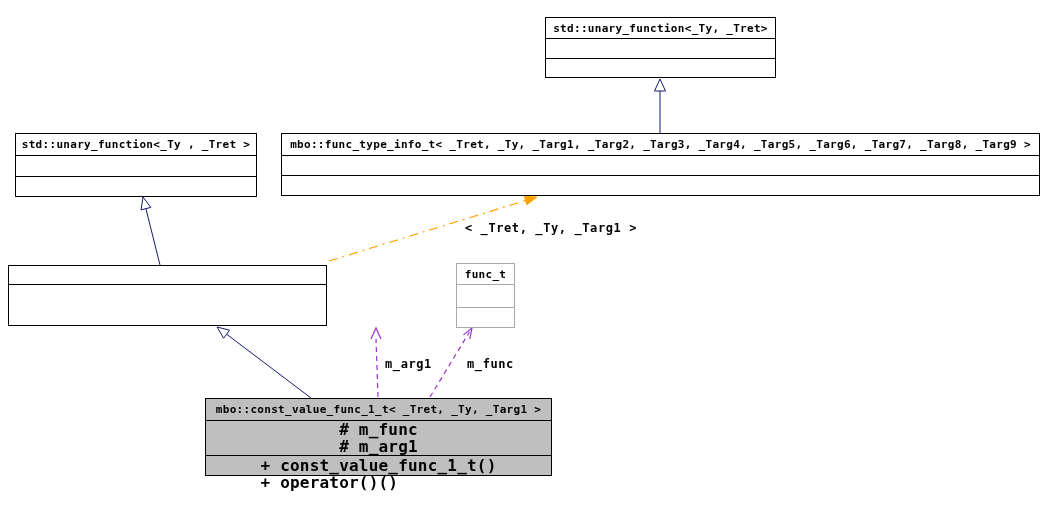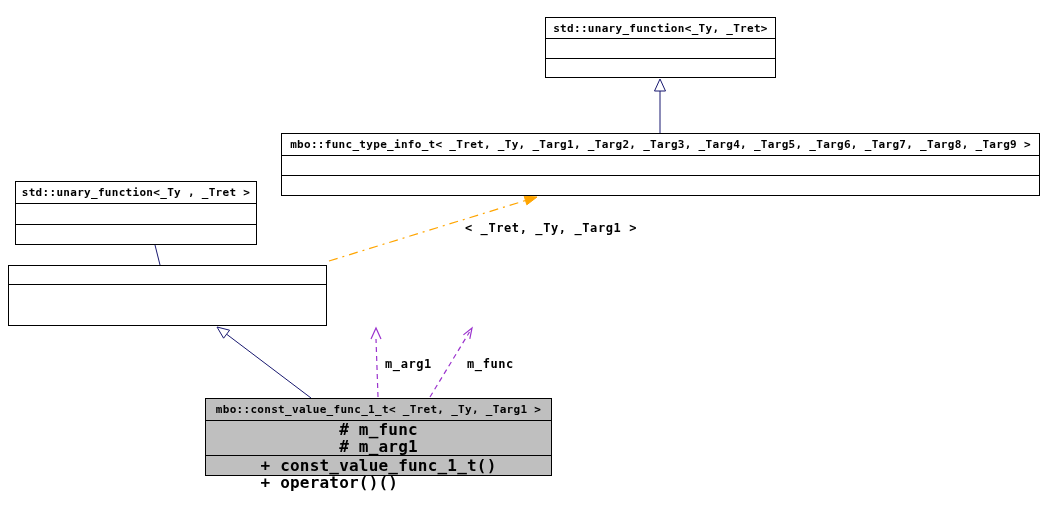--- a/index.html
+++ b/index.html
@@ -70,38 +70,43 @@
     <polyline points="463.4,334.9 472,328 469.8,338.8" fill="none" stroke-width="1.2" stroke="#9a32cd"></polyline>
     <text class="edge-label" x="467" y="368" text-anchor="start">m_func</text>
   </svg>
 
   <div class="node" style="left:545px;top:17px;width:231px;height:61px;">
     <div class="t" style="height:21px;">std::unary_function&lt;_Ty, _Tret&gt;</div>
     <div class="c" style="height:20px;"></div>
     <div class="cl"></div>
   </div>
 
-  <div class="node" style="left:15px;top:133px;width:242px;height:64px;margin-top:48px;">
+  <div class="node" style="left:15px;top:133px;width:242px;height:64px;">
     <div class="t" style="height:22px;">std::unary_function&lt;_Ty , _Tret &gt;</div>
     <div class="c" style="height:21px;"></div>
     <div class="cl"></div>
   </div>
 
   <div class="node" style="left:281px;top:133px;width:759px;height:63px;">
     <div class="t" style="height:22px;text-align:center;">mbo::func_type_info_t&lt; _Tret, _Ty, _Targ1, _Targ2, _Targ3, _Targ4, _Targ5, _Targ6, _Targ7, _Targ8, _Targ9 &gt;</div>
     <div class="c" style="height:20px;"></div>
     <div class="cl"></div>
   </div>
 
   <div class="node" style="left:8px;top:265px;width:319px;height:61px;">
     <div class="c" style="height:19px;"></div>
     <div class="cl"></div>
   </div>
 
 
+  <div class="node muted" style="left:456px;top:263px;width:59px;height:65px;">
+    <div class="t" style="height:21px;">func_t</div>
+    <div class="c" style="height:23px;"></div>
+    <div class="cl"></div>
+  </div>
 
   <div class="node selected" style="left:205px;top:398px;width:347px;height:78px;">
     <div class="t" style="height:22px;">mbo::const_value_func_1_t&lt; _Tret, _Ty, _Targ1 &gt;</div>
     <div class="c memblock" style="height:35px;">
       <div class="inner">
         <div># m_func</div>
         <div># m_arg1</div>
       </div>
     </div>
     <div class="cl memblock" style="height:35px;">

